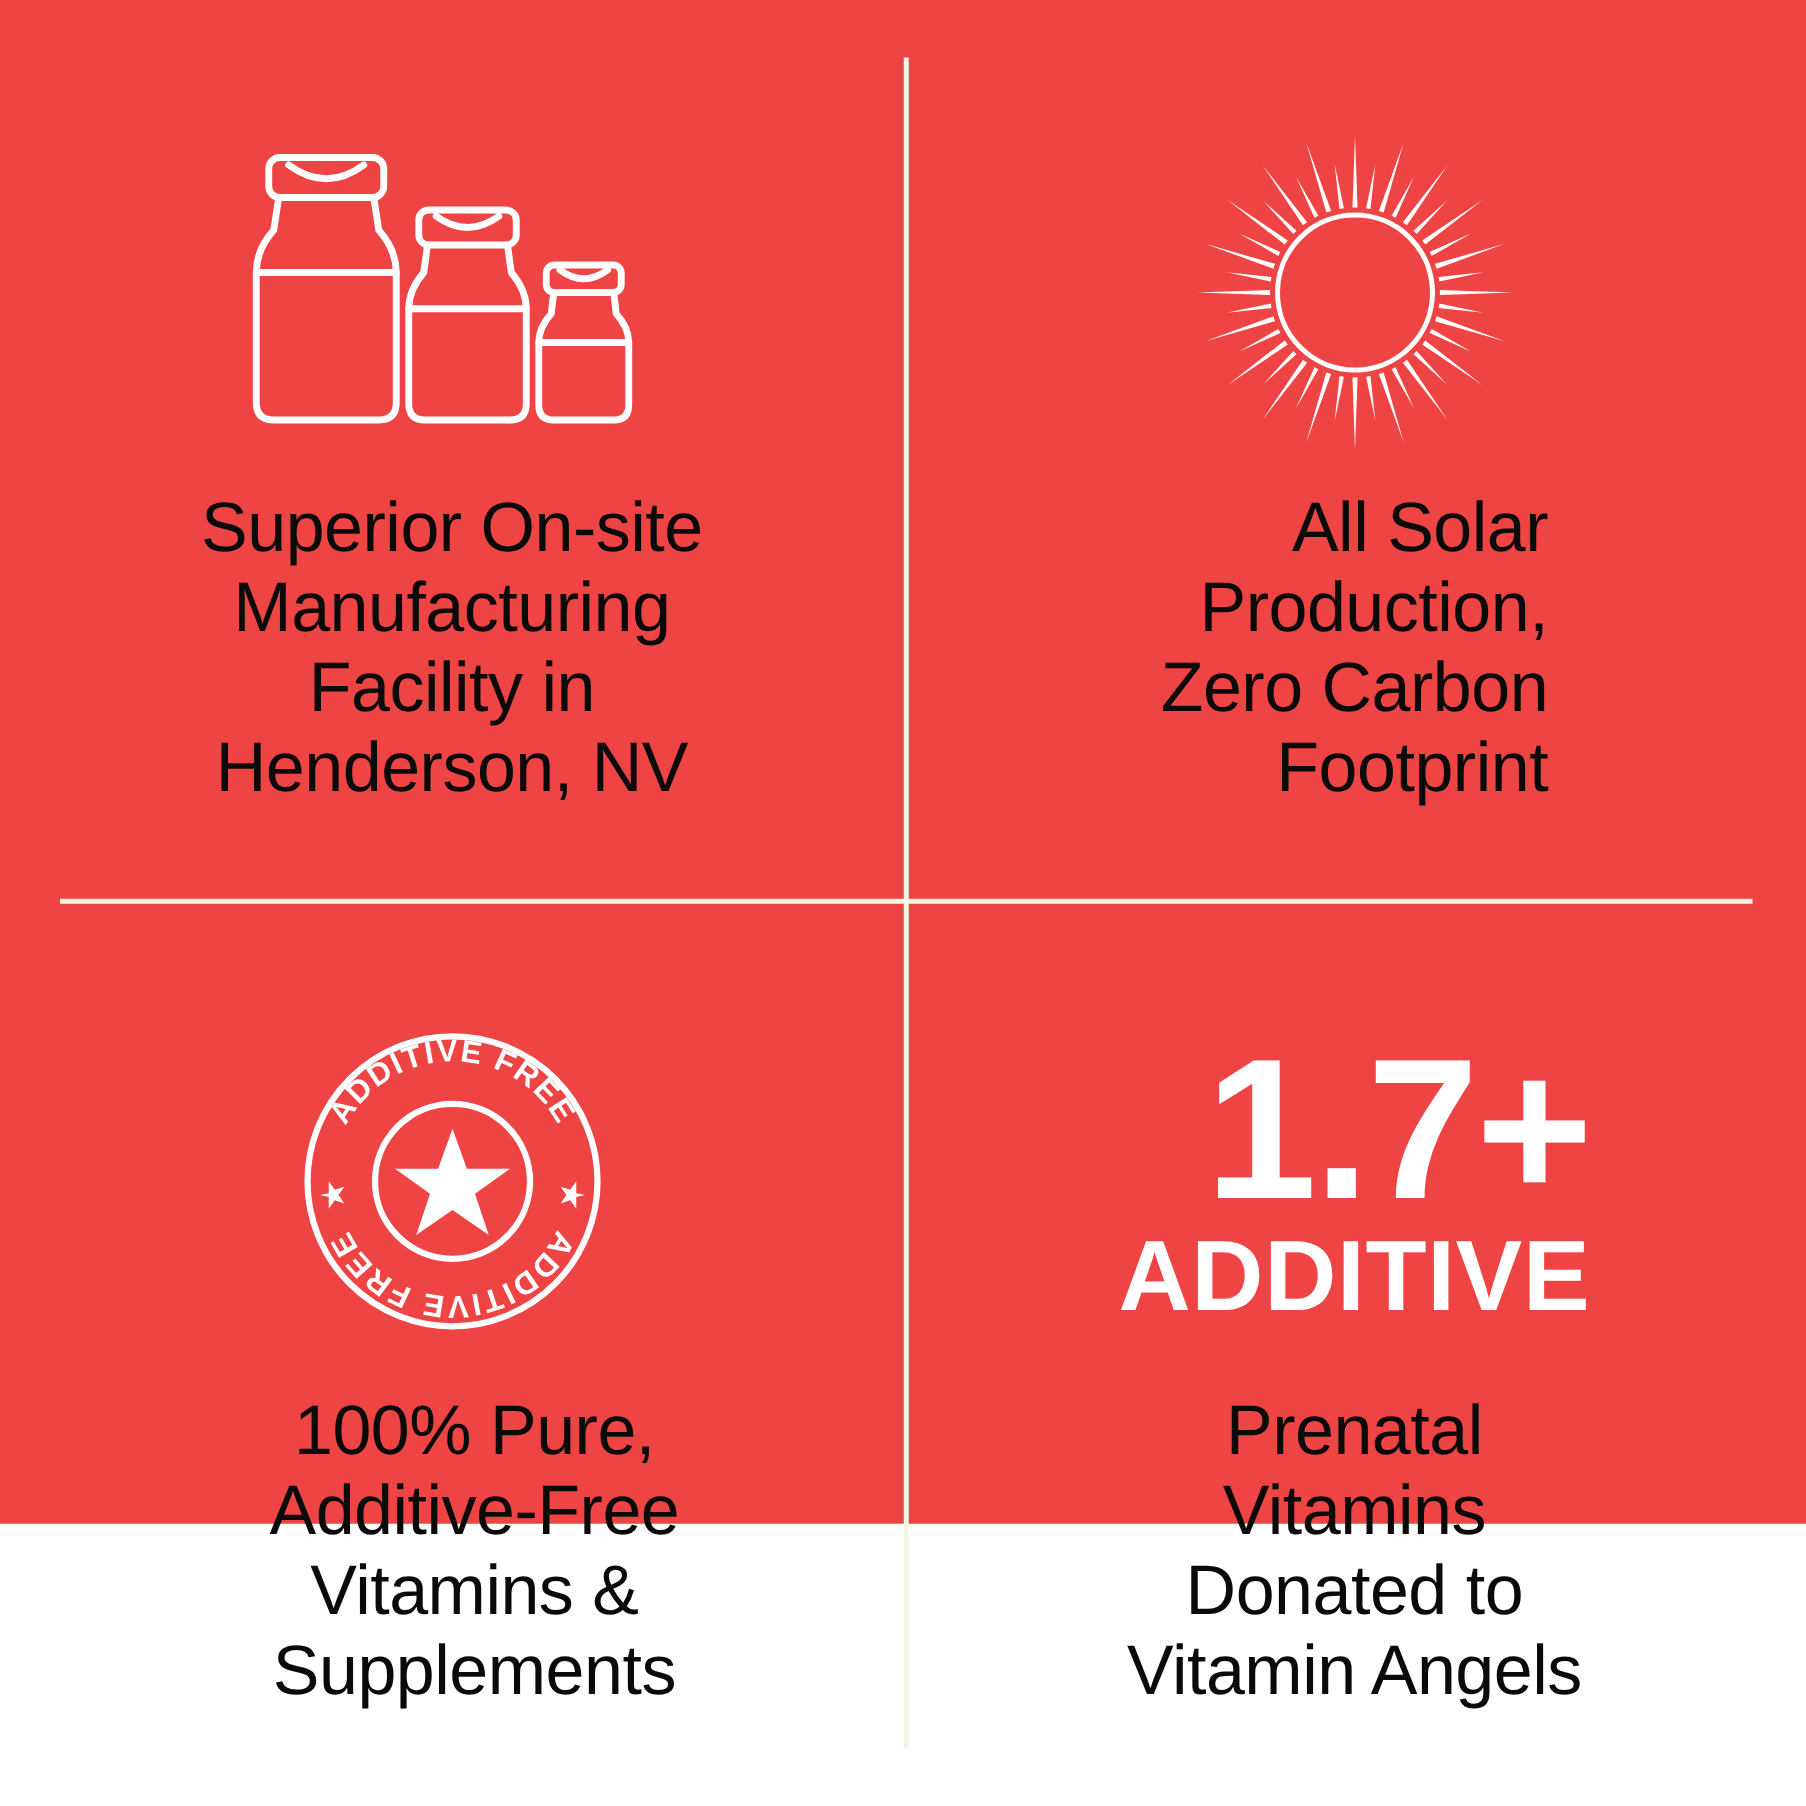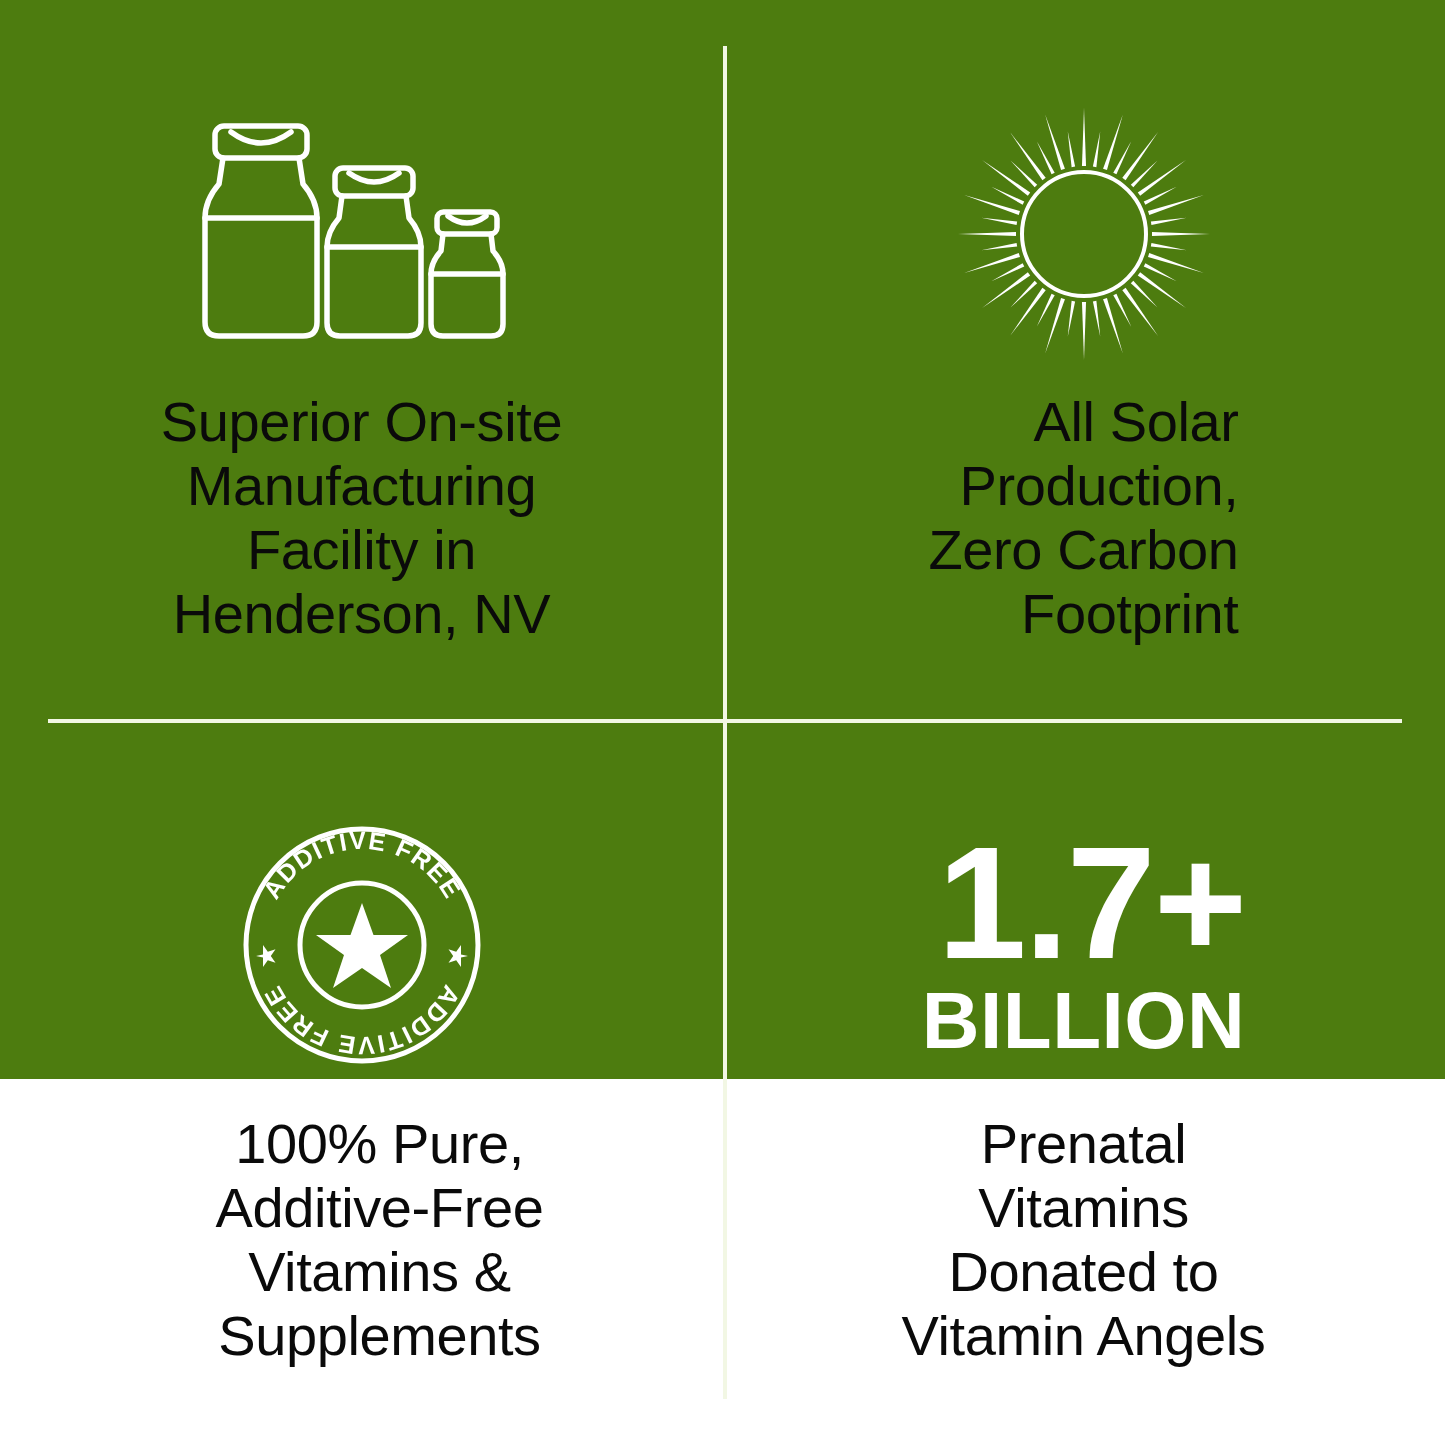--- a/index.html
+++ b/index.html
@@ -4,22 +4,22 @@
 <title>Brand Benefits Grid</title>
 <style>
   * { margin:0; padding:0; box-sizing:border-box; }
   html, body {
     width:1445px; height:1445px;
     font-family:"Liberation Sans", sans-serif;
     overflow:hidden;
   }
   #stage {
     position:relative;
-    width:1445px; height:1079px;
-    background:#4d7c0f;
+    width:1445px; height:1219px;
+    background:#ef4444;
   }
 
   
   .divider-h {
     position:absolute;
     left:48px; top:719px;
     width:1354px; height:4px;
     background:#F2F7E4;
   }
   .divider-v {
@@ -208,21 +208,21 @@
     <div class="quad-caption">100% Pure,
 Additive-Free
 Vitamins &amp;
 Supplements</div>
   </div>
 
   <div class="quad" id="q-br">
     <div class="icon-slot">
       <div class="stat-wrap">
         <div class="stat-number">1.7+</div>
-        <div class="stat-unit">BILLION</div>
+        <div class="stat-unit">ADDITIVE</div>
       </div>
     </div>
     <div class="quad-caption">Prenatal
 Vitamins
 Donated to
 Vitamin Angels</div>
   </div>
 
 </div>
 

